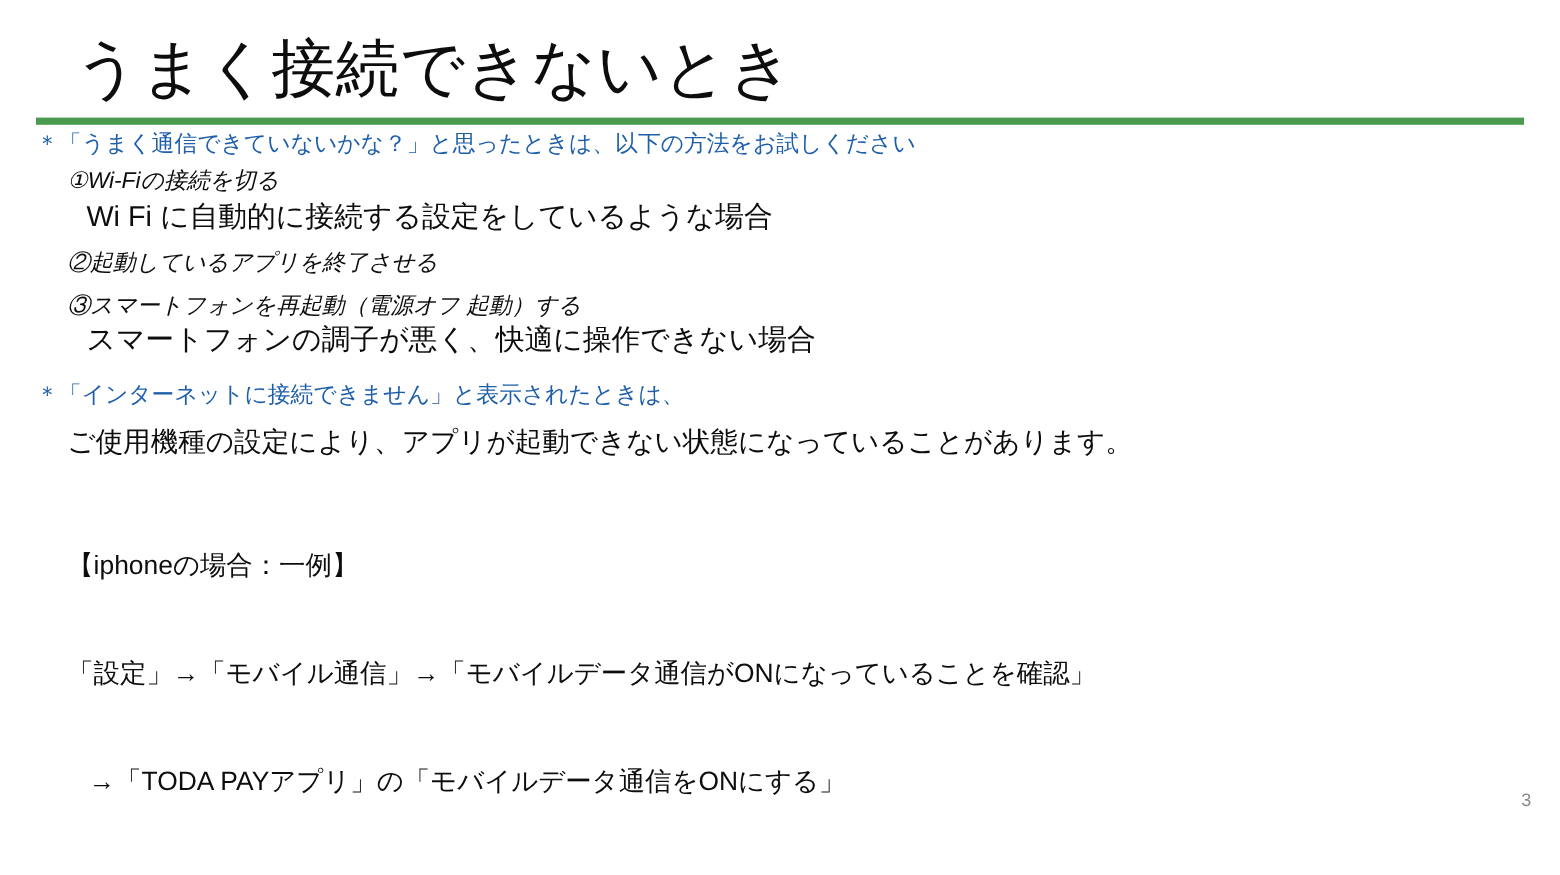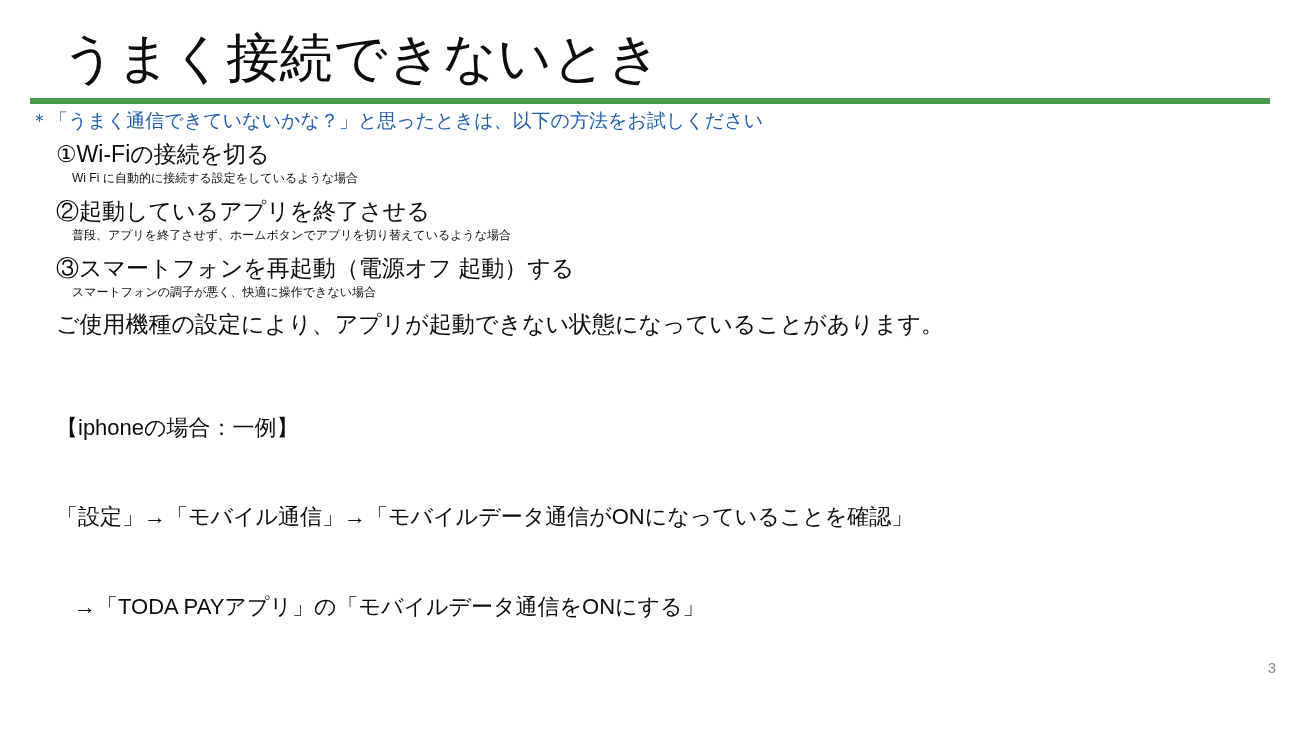--- a/index.html
+++ b/index.html
@@ -54,27 +54,28 @@
     padding-left: 30px;
     white-space: pre;
   }
   .heading.second {
     margin-top: 16px;
   }
   .item {
     padding-left: 56px;
   }
   .item-title {
-    font-size: 23px;
+    font-size: 19px;
     line-height: 1.33;
     color: #0d0d0d;
     white-space: pre;
+    font-style: italic;
   }
   .item-sub {
-    font-size: 12px;
+    font-size: 24px;
     line-height: 1.36;
     color: #0d0d0d;
     padding-left: 16px;
     white-space: pre;
   }
   .gap-sm { height: 10px; }
   .gap-xs { height: 4px; }
   .para {
     padding-left: 56px;
     font-size: 23px;
@@ -117,30 +118,30 @@
 
     <div class="item">
       <div class="item-title">①Wi-Fiの接続を切る</div>
       <div class="item-sub">Wi Fi に自動的に接続する設定をしているような場合</div>
     </div>
 
     <div class="gap-sm"></div>
 
     <div class="item">
       <div class="item-title">②起動しているアプリを終了させる</div>
-      <div class="item-sub">普段、アプリを終了させず、ホームボタンでアプリを切り替えているような場合</div>
     </div>
 
     <div class="gap-sm"></div>
 
     <div class="item">
       <div class="item-title">③スマートフォンを再起動（電源オフ 起動）する</div>
       <div class="item-sub">スマートフォンの調子が悪く、快適に操作できない場合</div>
     </div>
 
+    <div class="heading second">＊「インターネットに接続できません」と表示されたときは、</div>
 
     <div class="gap-sm"></div>
 
     <div class="para">ご使用機種の設定により、アプリが起動できない状態になっていることがあります。</div>
 
     <div class="gap-sm"></div>
 
     <div class="block">
       <div>【iphoneの場合：一例】</div>
       <div>「設定」→「モバイル通信」→「モバイルデータ通信がONになっていることを確認」</div>

